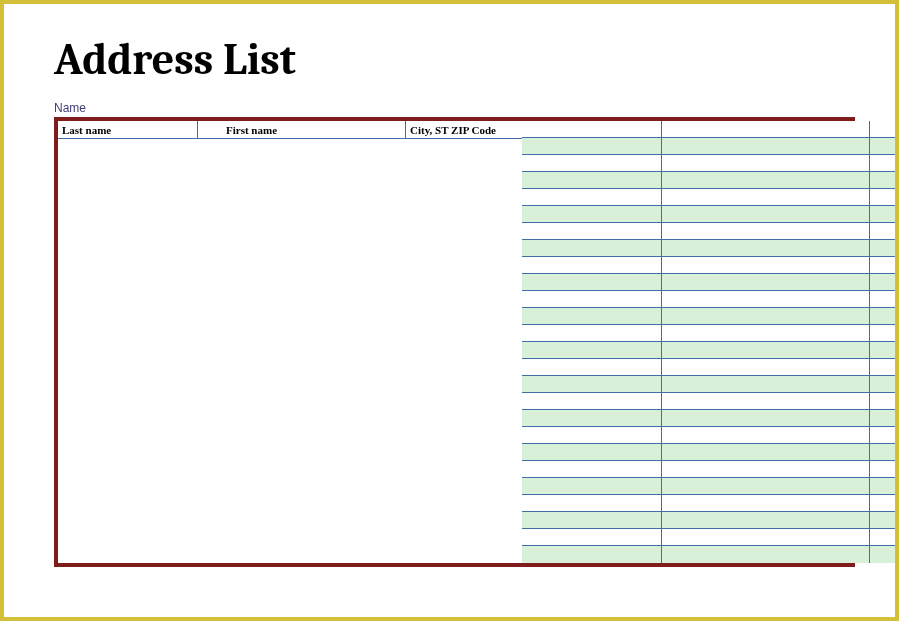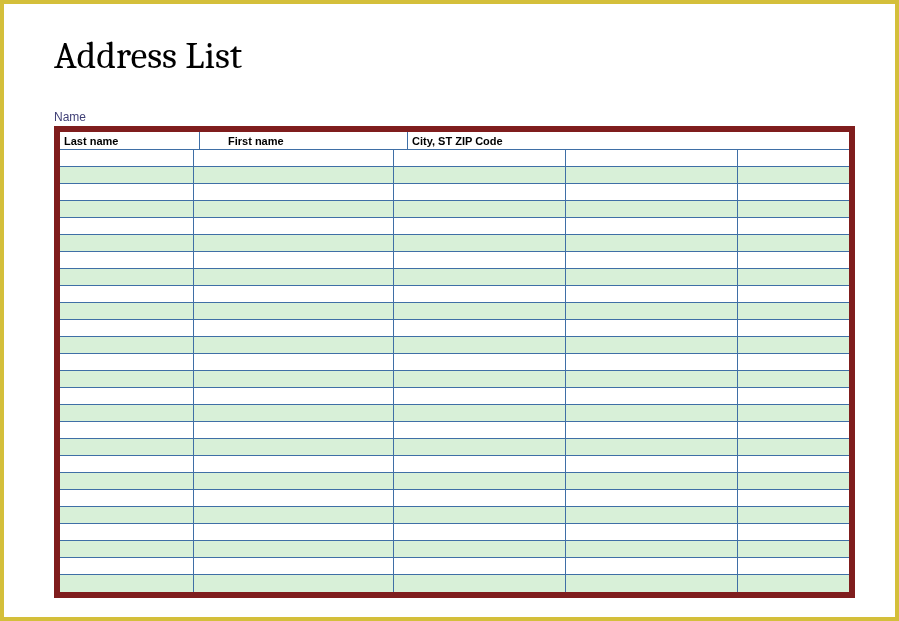--- a/index.html
+++ b/index.html
@@ -6,45 +6,44 @@
     body {
       width: 899px;
       height: 621px;
       background: #ffffff;
       border: 4px solid #d4bf3a;
       font-family: Cambria, Georgia, serif;
       padding: 30px 40px 30px 50px;
       position: relative;
     }
     .title {
-      font-size: 38px;
-      font-weight: normal;
+      font-size: 44px;
+      font-weight: bold;
       color: #000;
       margin-bottom: 16px;
       font-family: Cambria, Georgia, serif;
     }
     .name-row {
       display: flex;
       font-size: 12px;
       color: #3f3f76;
       margin-bottom: 2px;
       font-family: Arial, sans-serif;
     }
     .name-label {
       width: 140px;
-      margin-top: 16px;
     }
     .name-value {
       flex: 1;
     }
     .table {
       display: flex;
-      flex-direction: column;
-      border: 6px solid #7f1d1d;
-      font-family: Liberation Sans, sans-serif;
+      flex-direction: row;
+      border: 4px solid #7f1d1d;
+      font-family: Liberation Serif, serif;
     }
     .header-row {
       display: flex;
       background: #ffffff;
       border-bottom: 1px solid #3f6fa6;
       height: 18px;
     }
     .header-cell {
       font-size: 11px;
       font-weight: bold;

